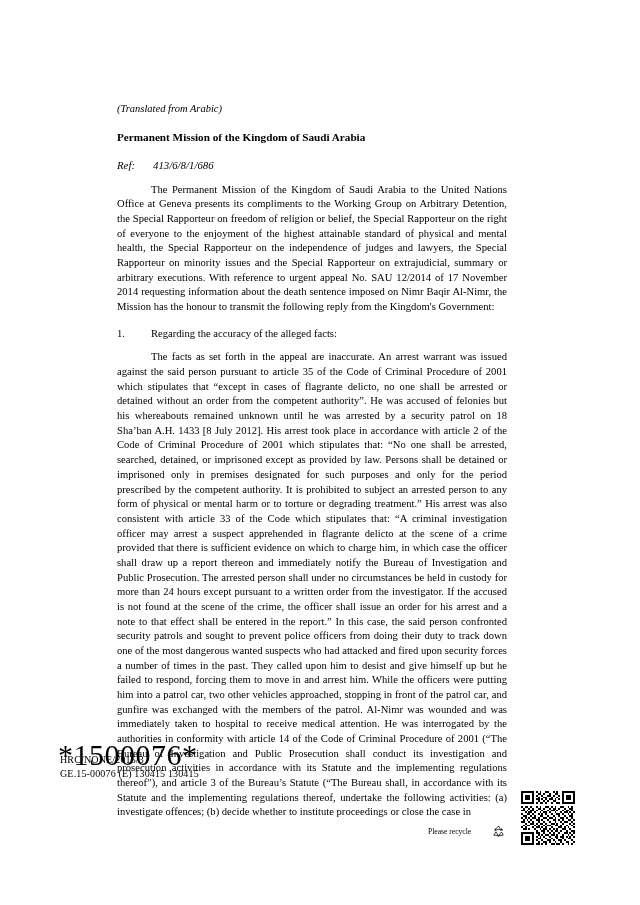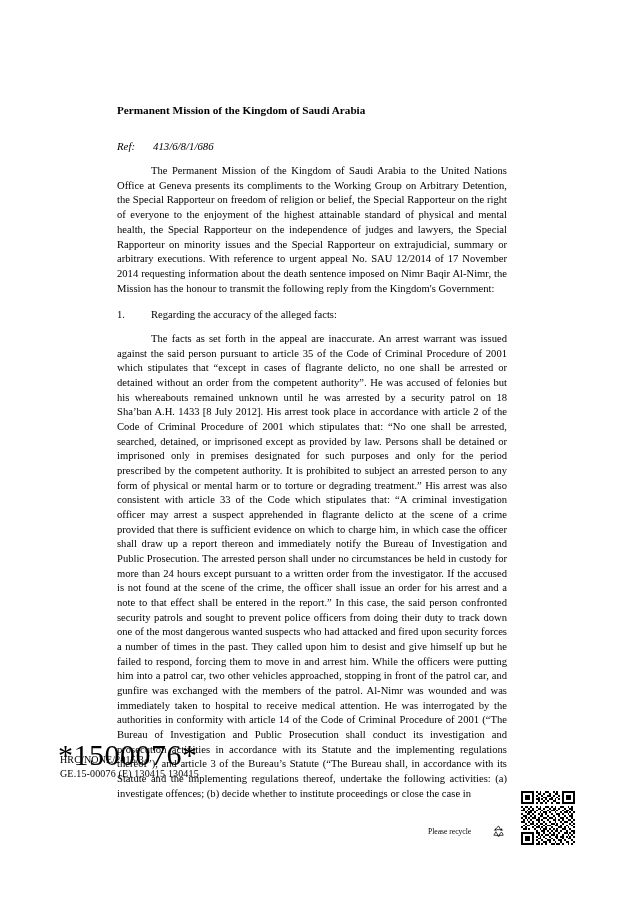--- a/index.html
+++ b/index.html
@@ -25,21 +25,21 @@
   .translated-note {
     font-style: italic;
     font-size: 10.5px;
     line-height: 1.2;
     margin-bottom: 14px;
   }
   .mission-title {
     font-weight: bold;
     font-size: 11.2px;
     line-height: 1.35;
-    margin-bottom: 21px;
+    margin-bottom: 13px;
   }
   .meta-row {
     font-size: 10.8px;
     line-height: 1.3;
     margin-bottom: 11px;
     display: flex;
   }
   .meta-label {
     font-style: italic;
     width: 36px;
@@ -112,20 +112,21 @@
   }
   .qr-code svg { display: block; }
 </style>
 </head>
 <body>
 
 <div class="page">
 
   <div class="content">
 
+    <div class="translated-note">(Translated from Arabic)</div>
 
     <div class="mission-title">
       <div>Permanent Mission of the Kingdom of Saudi Arabia</div>
     </div>
 
     <div class="meta-row">
       <span class="meta-label">Ref:</span>
       <span class="meta-value">413/6/8/1/686</span>
     </div>
 

